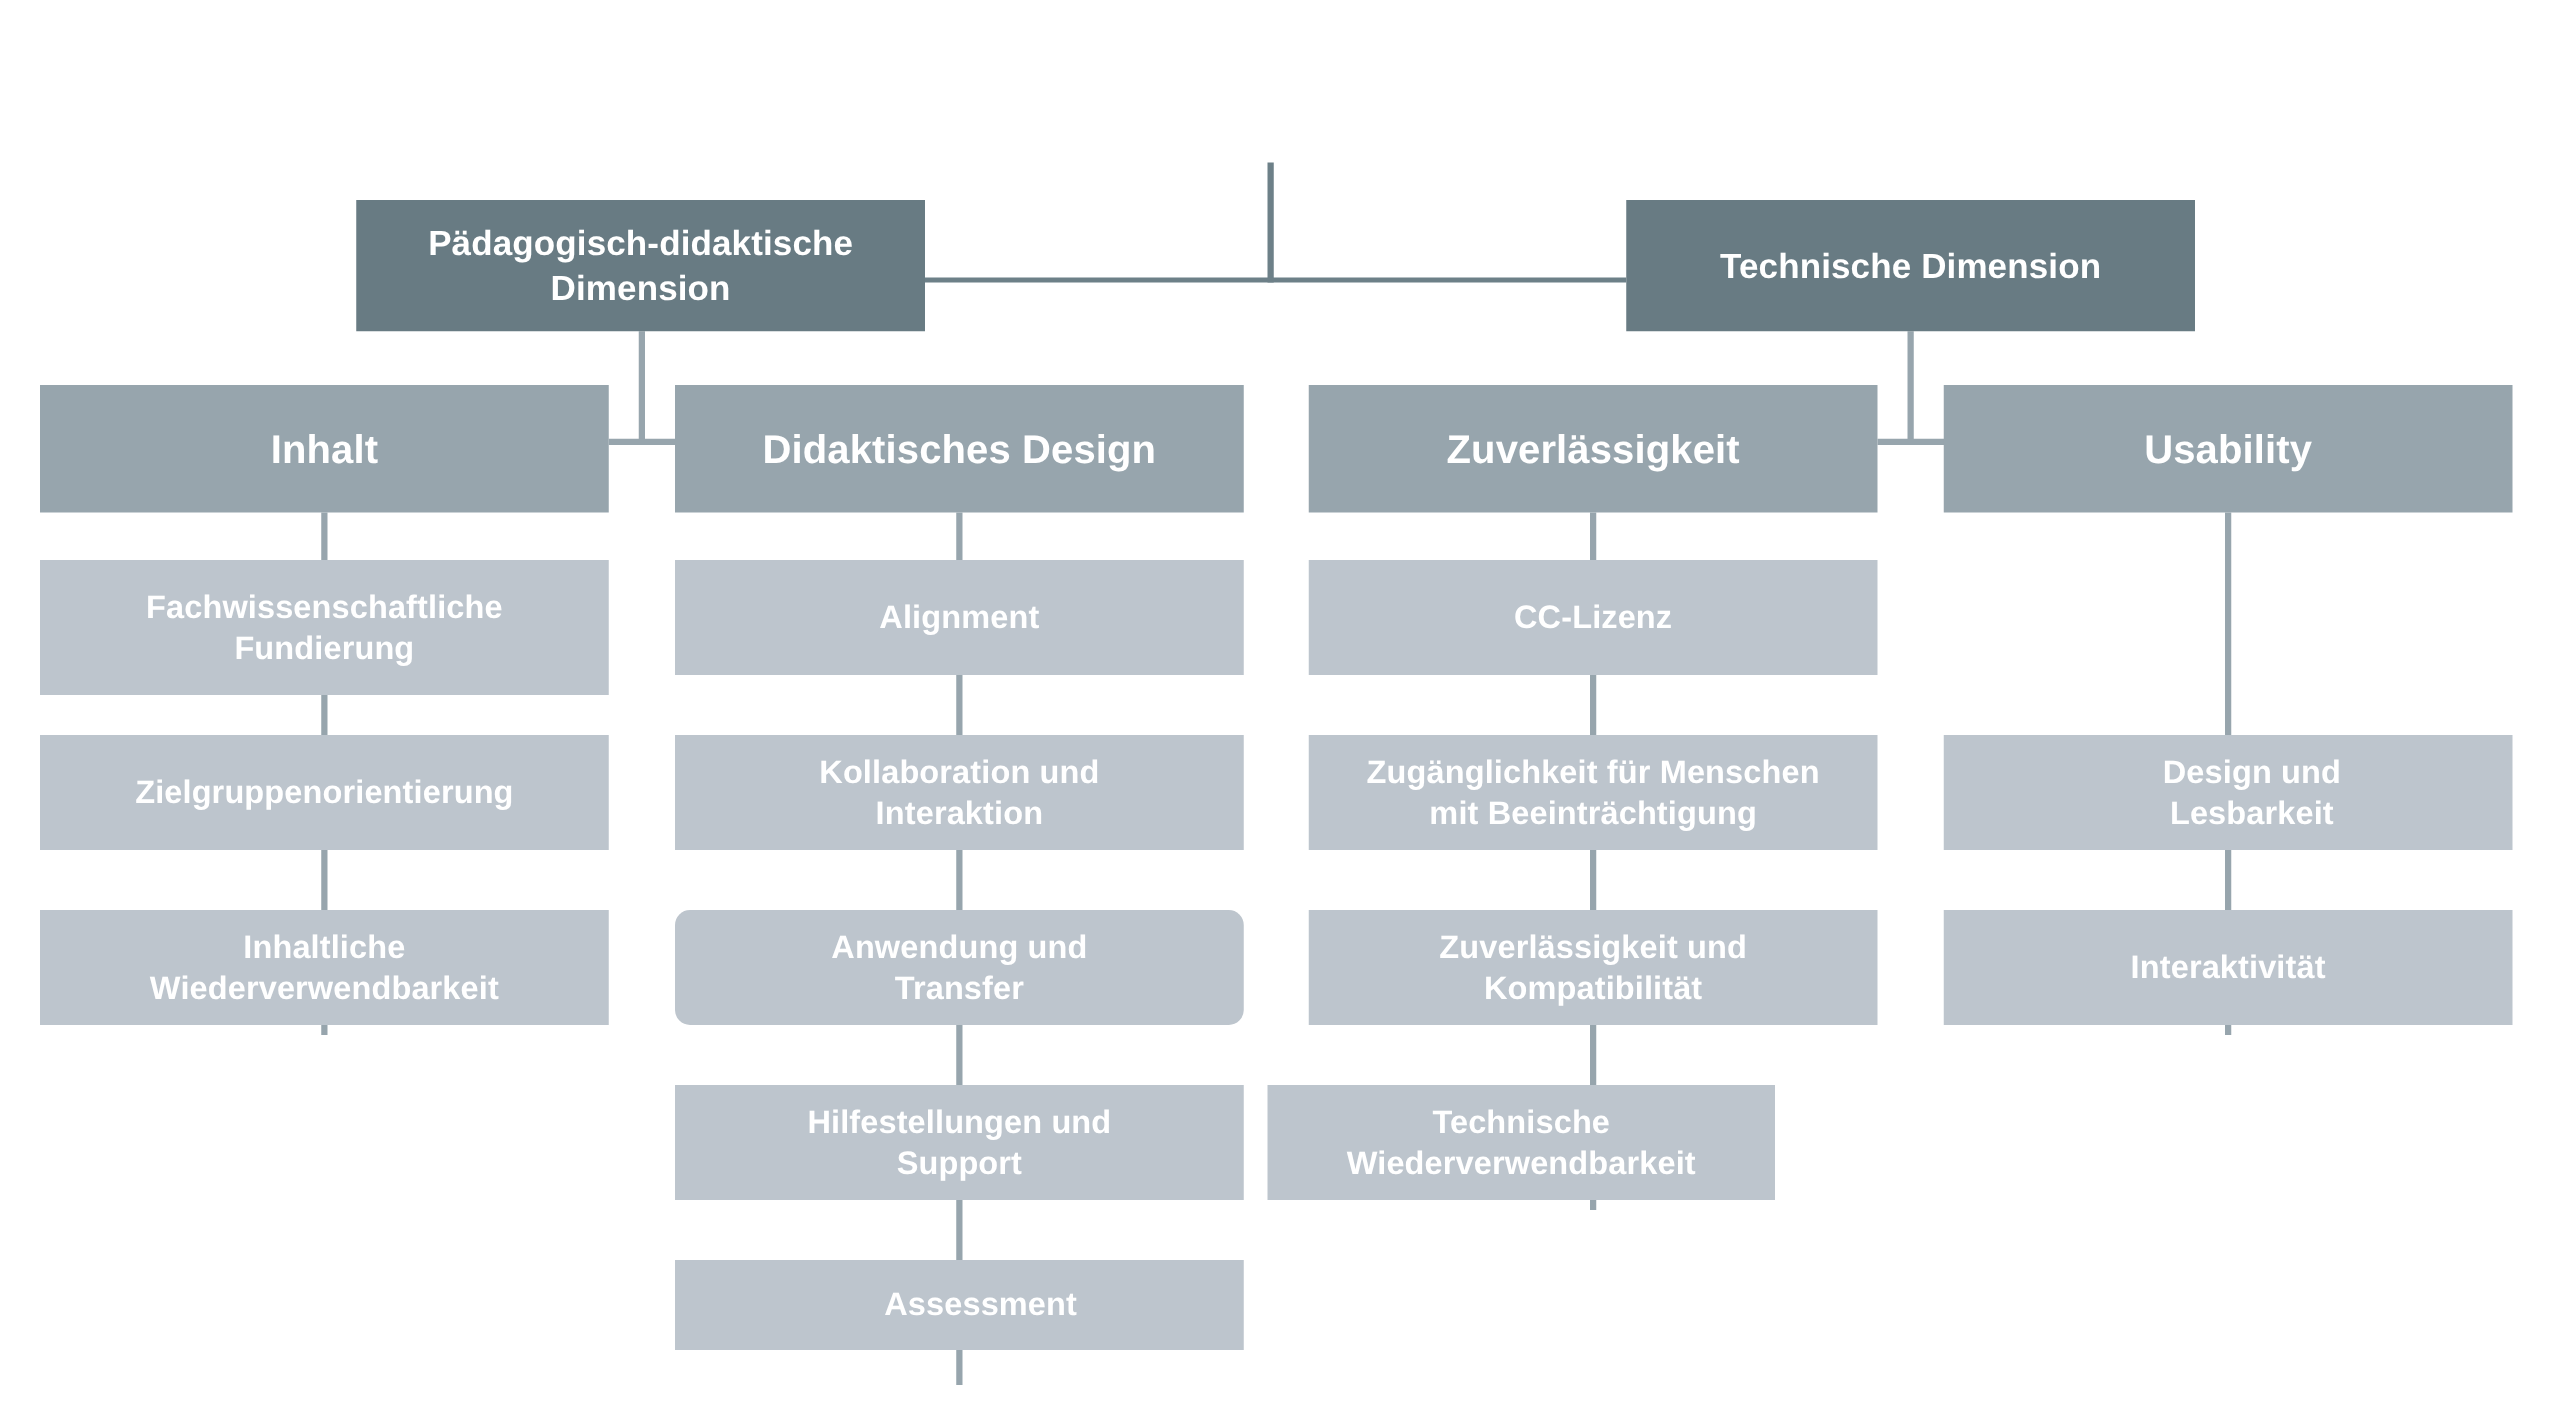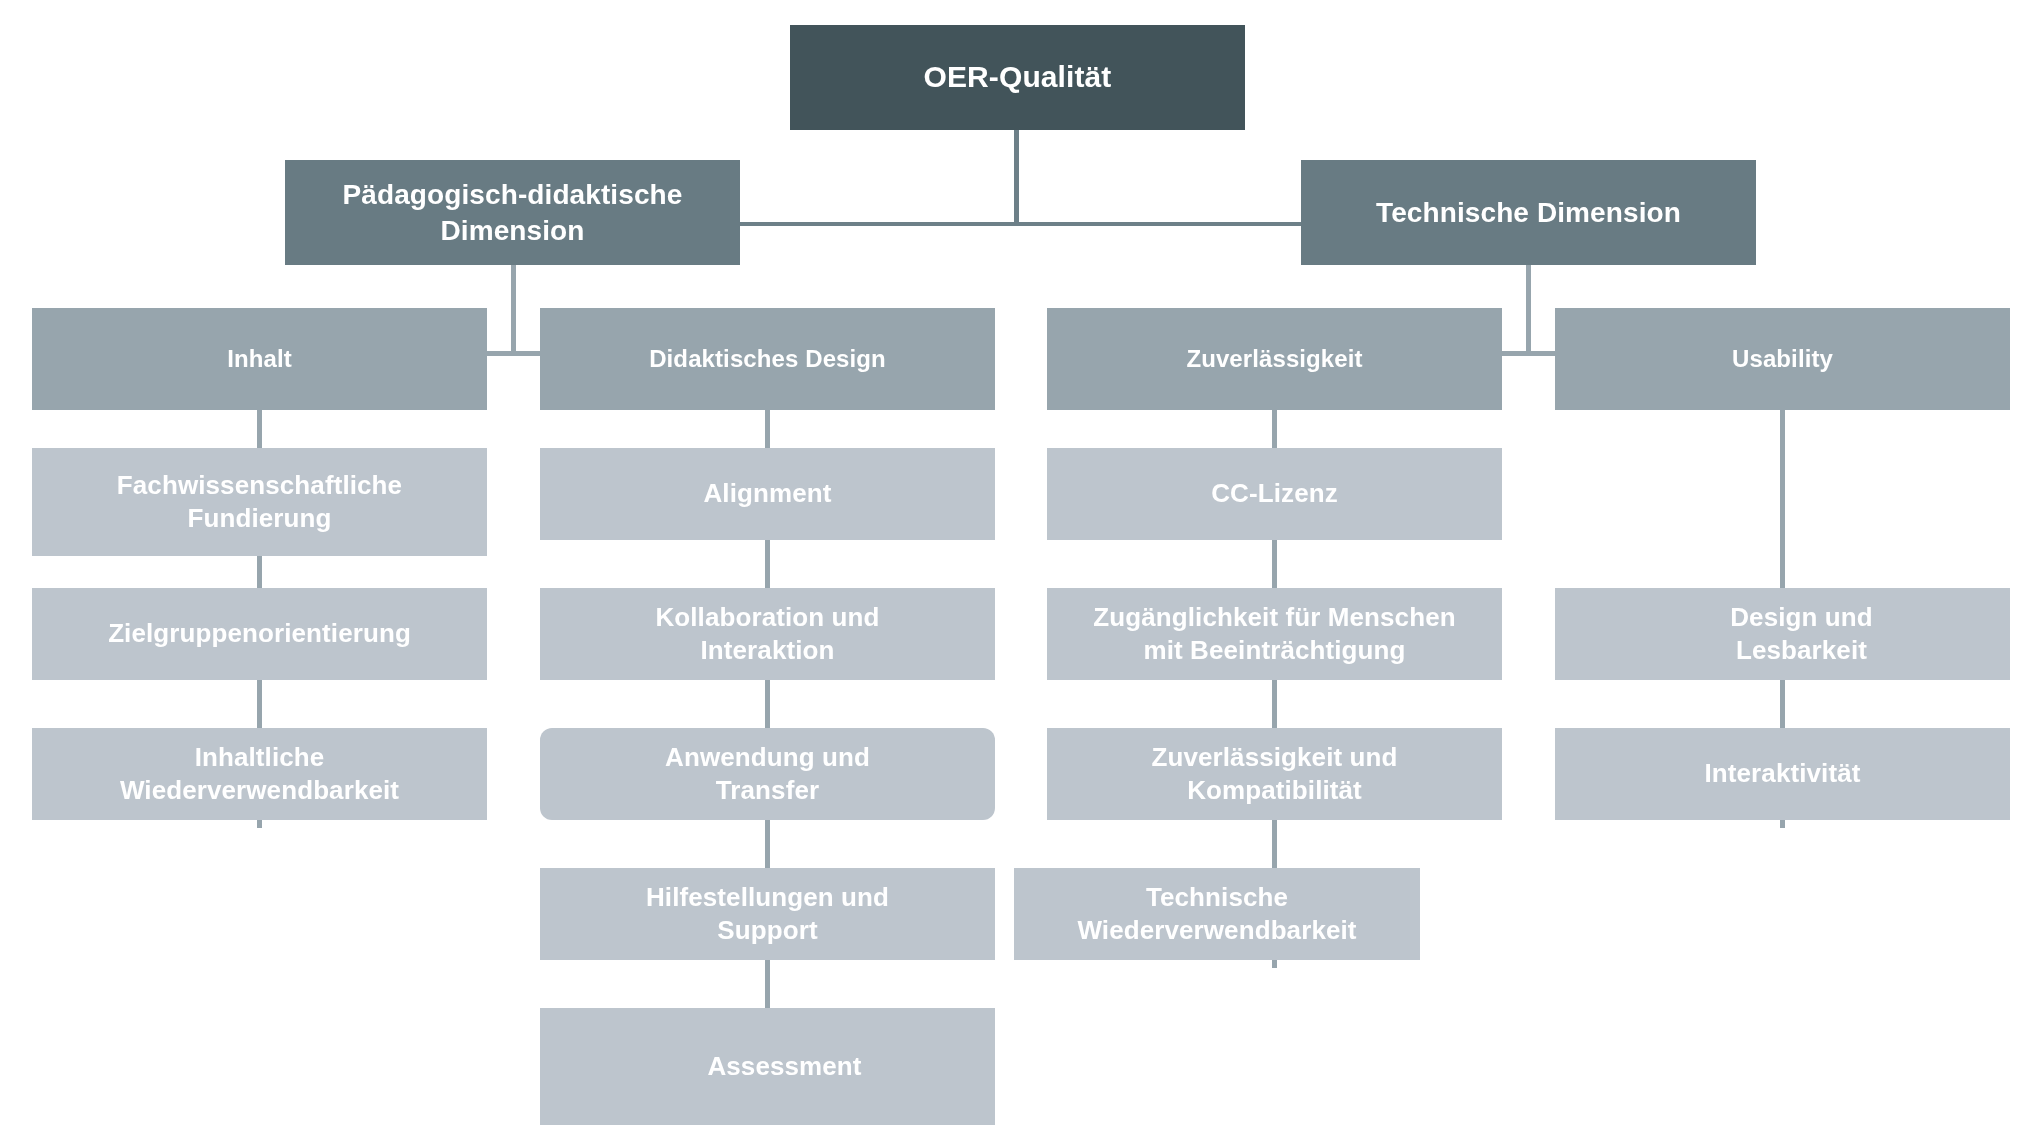--- a/index.html
+++ b/index.html
@@ -38,21 +38,21 @@
   .lvl-root {
     background: #42545a;
     font-size: 30px;
   }
   .lvl-dim {
     background: #687b83;
     font-size: 28px;
   }
   .lvl-cat {
     background: #97a5ad;
-    font-size: 24px;
+    font-size: 32px;
   }
   .lvl-leaf {
     background: #bdc5cd;
     font-size: 26px;
   }
   .conn {
     position: absolute;
     background: #97a5ad;
   }
   .conn-dark {
@@ -76,23 +76,20 @@
   <div class="conn" style="left:1502px; top:351px; width:54px; height:5px;"></div>
 
   <div class="conn" style="left:257px; top:410px; width:5px; height:418px;"></div>
 
   <div class="conn" style="left:765px; top:410px; width:5px; height:698px;"></div>
 
   <div class="conn" style="left:1272px; top:410px; width:5px; height:558px;"></div>
 
   <div class="conn" style="left:1780px; top:410px; width:5px; height:418px;"></div>
 
-  <div class="node lvl-root" style="left:790px; top:25px; width:455px; height:105px;">
-    <span class="label">OER-Qualität</span>
-  </div>
 
   <div class="node lvl-dim" style="left:285px; top:160px; width:455px; height:105px;">
     <span class="label">Pädagogisch-didaktische
 Dimension</span>
   </div>
   <div class="node lvl-dim" style="left:1301px; top:160px; width:455px; height:105px;">
     <span class="label">Technische Dimension</span>
   </div>
 
   <div class="node lvl-cat" style="left:32px; top:308px; width:455px; height:102px;">
@@ -128,21 +125,21 @@
 Interaktion</span>
   </div>
   <div class="node lvl-leaf" style="left:540px; top:728px; width:455px; height:92px;border-radius:12px;">
     <span class="label">Anwendung und
 Transfer</span>
   </div>
   <div class="node lvl-leaf" style="left:540px; top:868px; width:455px; height:92px;">
     <span class="label">Hilfestellungen und
 Support</span>
   </div>
-  <div class="node lvl-leaf" style="left:540px; top:1008px; width:455px; height:117px;padding-left:44px;">
+  <div class="node lvl-leaf" style="left:540px; top:1008px; width:455px; height:72px;padding-left:44px;">
     <span class="label">Assessment</span>
   </div>
 
   <div class="node lvl-leaf" style="left:1047px; top:448px; width:455px; height:92px;">
     <span class="label">CC-Lizenz</span>
   </div>
   <div class="node lvl-leaf" style="left:1047px; top:588px; width:455px; height:92px;">
     <span class="label">Zugänglichkeit für Menschen
 mit Beeinträchtigung</span>
   </div>

